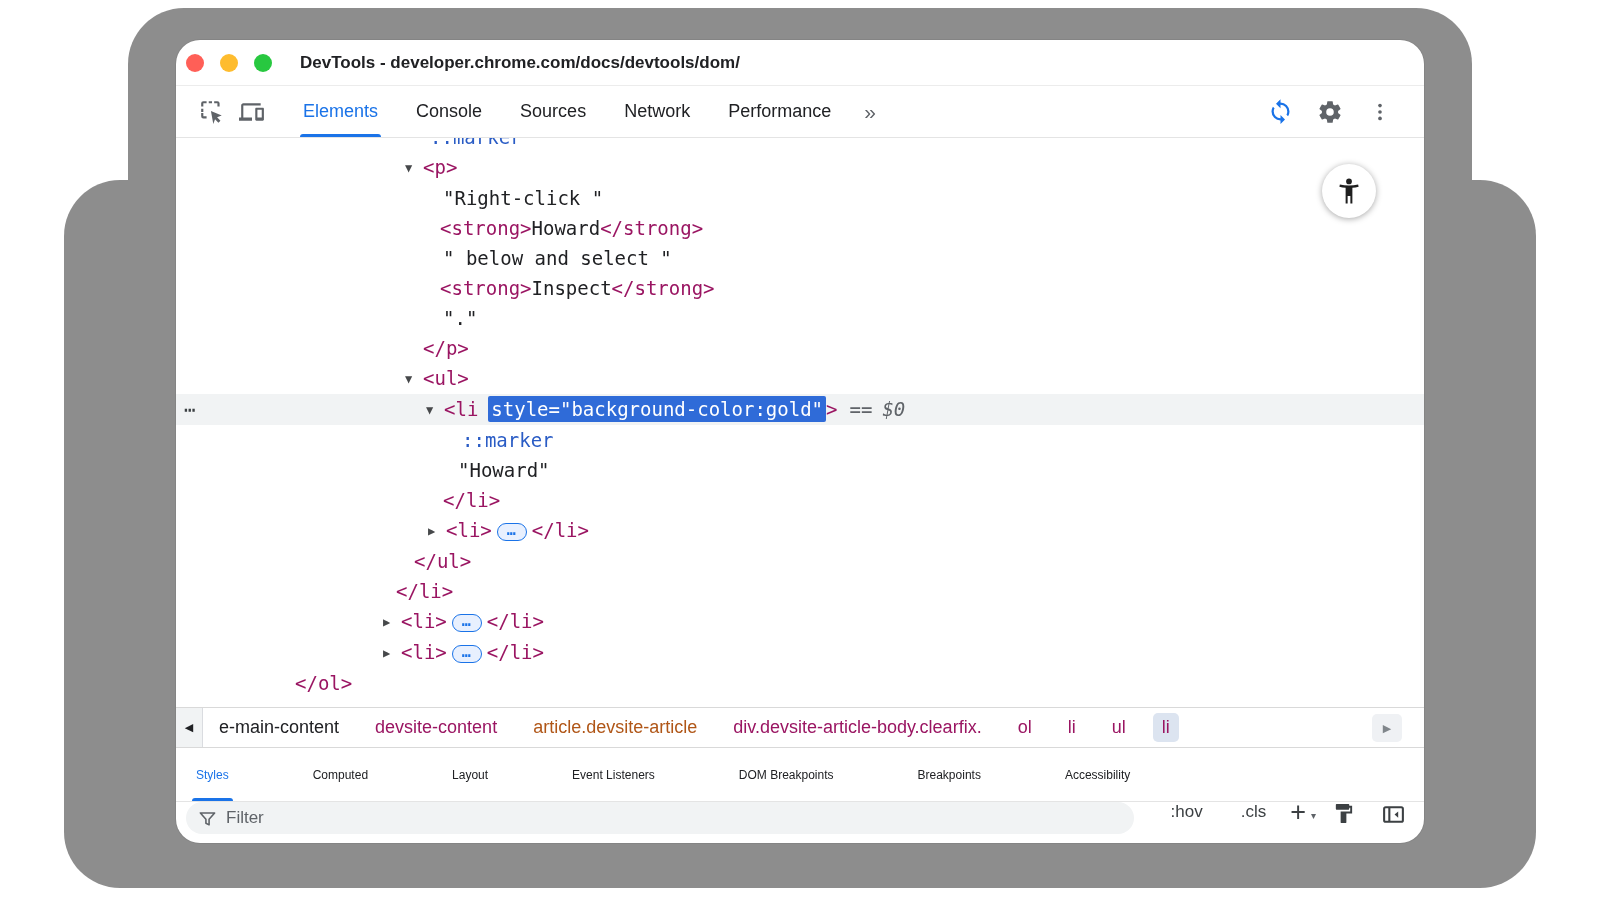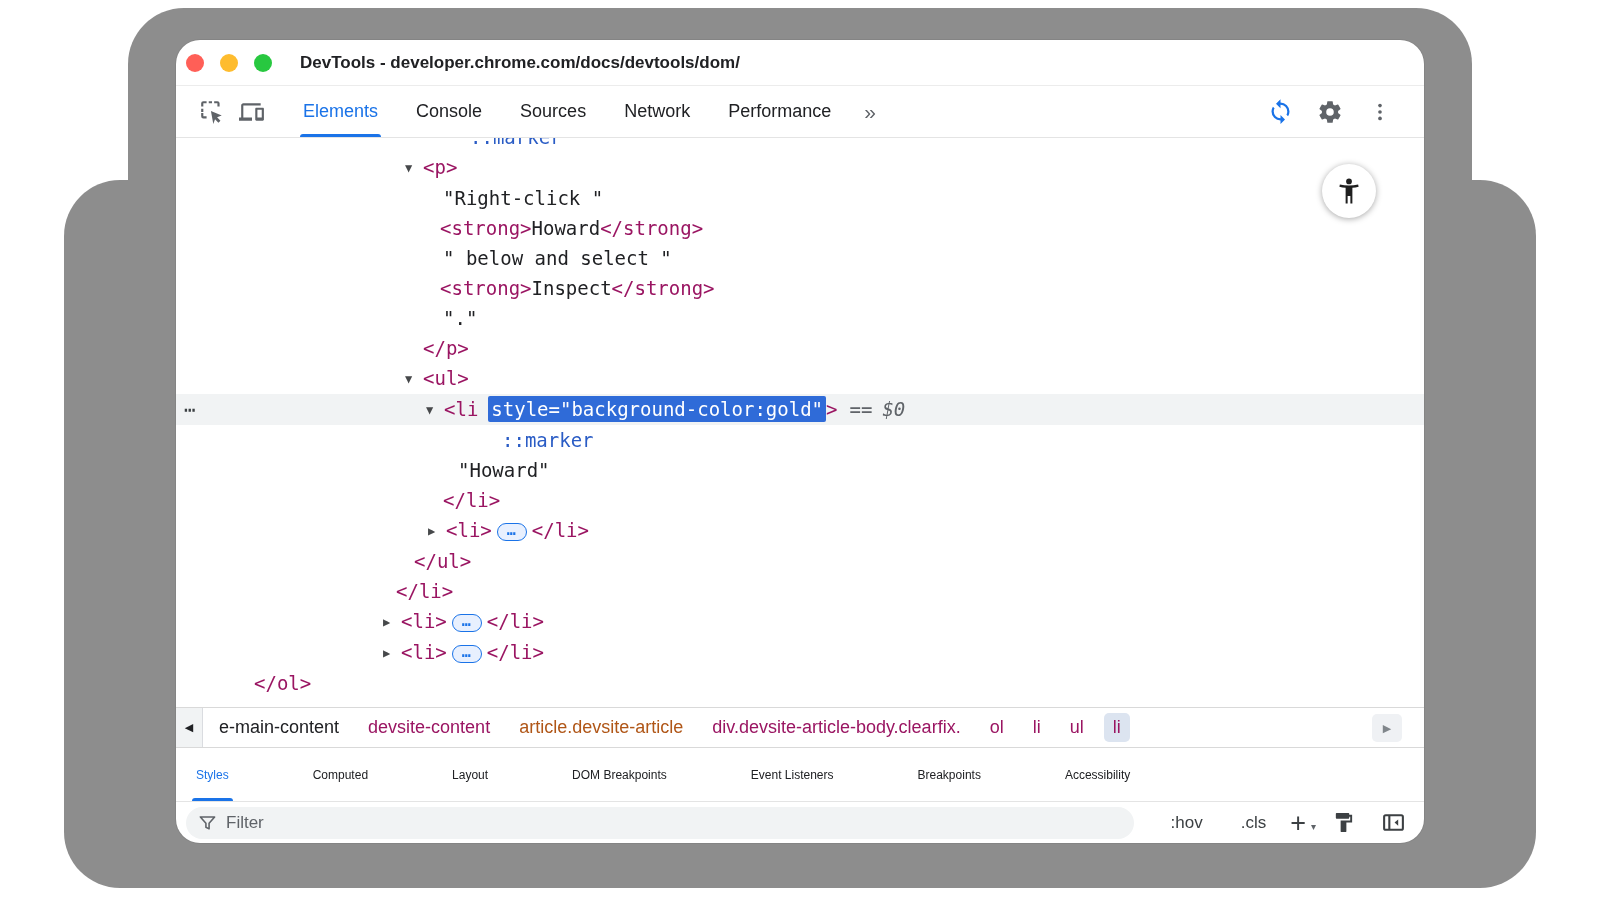--- a/index.html
+++ b/index.html
@@ -32,50 +32,50 @@
   .more-tabs { display:flex; align-items:center; padding:0 14px; font-size:21px; color:#5f6368; cursor:pointer; }
   .tb-right { margin-left:auto; display:flex; align-items:center; gap:10px; padding-right:24px; }
 
   
   .dom-area { flex:1 1 auto; overflow:hidden; font-family:"DejaVu Sans Mono", monospace; font-size:19px; color:#202124; position:relative; }
   .line { line-height:30px; white-space:nowrap; }
   .line.clipped { margin-top:-16px; }
   .tri { display:inline-block; width:18px; font-size:12px; color:#46484a; text-align:left; vertical-align:2px; cursor:pointer; }
   .tk-tag { color:#9a1562; }
   .tk-text { color:#202124; }
-  .tk-pseudo { color:#2a5cc5;margin-left:40px; }
+  .tk-pseudo { color:#2a5cc5; }
   .sel-row { background:#f1f3f4; position:relative; }
   .more-h { position:absolute; left:8px; top:0; color:#3c4043; font-size:19px; letter-spacing:1px; cursor:pointer; }
   .tk-attr-sel { background:#2f6bd8; color:#ffffff; padding:2px 3px; margin-left:10px; border-radius:2px; cursor:text; }
   .tk-eq { color:#5f6368; margin-left:12px; }
   .tk-dollar { color:#5f6368; font-style:italic; margin-left:10px; }
   .pill { display:inline-block; min-width:30px; text-align:center; border:1.5px solid #1a73e8; background:#e8f0fe; color:#1a73e8;
           border-radius:9px; font-size:15px; line-height:13px; padding:0 4px 3px 4px; margin:0 5px; vertical-align:2px; cursor:pointer; letter-spacing:1px; font-weight:bold; }
 
   
   .crumbbar { height:41px; flex:0 0 auto; border-top:1px solid #d9d9d9; border-bottom:1px solid #d9d9d9;
               display:flex; align-items:center; position:relative; font-size:18px; padding-left:34px; overflow:hidden; }
   .crumb-nav-left { position:absolute; left:0; top:0; bottom:0; width:27px; background:#f1f3f4; border-right:1px solid #dadce0;
                     display:flex; align-items:center; justify-content:center; font-size:11px; color:#202124; cursor:pointer; }
   .crumb-nav-right { position:absolute; right:22px; top:6px; width:30px; height:28px; background:#eff1f4; border-radius:5px;
                      display:flex; align-items:center; justify-content:center; font-size:11px; color:#80868b; cursor:pointer; }
-  .crumbs { display:flex; align-items:center; gap:11px; }
+  .crumbs { display:flex; align-items:center; gap:18px; }
   .crumb { padding:4px 9px; color:#9a1562; cursor:pointer; white-space:nowrap; }
   .crumb.dark { color:#202124; }
   .crumb.orange { color:#b05617; }
   .crumb.selected { background:#dce4f0; border-radius:5px; }
 
   
   .paneltabs { height:54px; flex:0 0 auto; display:flex; align-items:stretch; border-bottom:1px solid #e4e4e4; padding-left:0; font-size:12px;gap:44px; }
   .ptab { display:flex; align-items:center; padding:0 20px; color:#202124; position:relative; cursor:pointer; }
   .ptab.selected { color:#1a73e8; }
   .ptab.selected::after { content:""; position:absolute; left:16px; right:16px; bottom:0; height:3px; background:#1a73e8; border-radius:3px 3px 0 0; }
 
   
-  .filterbar { flex:1 0 auto; display:flex; align-items:center; padding:0 18px 0 10px; gap:0; }
+  .filterbar { flex:1 0 auto; display:flex; align-items:flex-start; padding:0 18px 0 10px; gap:0; }
   .filter-field { width:948px; height:32px; background:#f1f3f4; border-radius:16px; display:flex; align-items:center; padding:0 12px; gap:9px; cursor:text; }
   .filter-field input { border:none; outline:none; background:transparent; font-size:17px; color:#202124; width:100%; font-family:"Liberation Sans", sans-serif; }
   .filter-field input::placeholder { color:#5f6368; }
   .txt-btn { color:#3c4043; font-size:17px; cursor:pointer; margin-left:38px; white-space:nowrap; }
   .plus-btn { position:relative; font-size:27px; color:#3c4043; margin-left:24px; cursor:pointer; line-height:20px; }
   .plus-caret { position:absolute; right:-10px; bottom:-4px; font-size:10px; color:#5f6368; }
   .fb-icon { margin-left:26px; cursor:pointer; display:flex; align-items:center; }
 
   
   .a11y-btn { position:absolute; left:1322px; top:164px; width:54px; height:54px; border-radius:50%; background:#fff;
@@ -203,21 +203,21 @@
       </div>
       <div class="line" style="padding-left:220px">
         <span class="tk-tag">&lt;/li&gt;</span>
       </div>
       <div class="line" style="padding-left:207px">
         <span class="tri">▶</span><span class="tk-tag">&lt;li&gt;</span><span class="pill">…</span><span class="tk-tag">&lt;/li&gt;</span>
       </div>
       <div class="line" style="padding-left:207px">
         <span class="tri">▶</span><span class="tk-tag">&lt;li&gt;</span><span class="pill">…</span><span class="tk-tag">&lt;/li&gt;</span>
       </div>
-      <div class="line" style="padding-left:78px">
+      <div class="line" style="padding-left:119px">
         <span class="tk-tag">&lt;/ol&gt;</span>
       </div>
     </div>
 
     <div class="crumbbar">
       <div class="crumb-nav-left">◀</div>
       <div class="crumbs">
         <span class="crumb dark">e-main-content</span>
         <span class="crumb">devsite-content</span>
         <span class="crumb orange">article.devsite-article</span>
@@ -234,24 +234,24 @@
       <div class="ptab selected">
           <span>Styles</span>
         </div>
       <div class="ptab">
           <span>Computed</span>
         </div>
       <div class="ptab">
           <span>Layout</span>
         </div>
       <div class="ptab">
+          <span>Event Listeners</span>
+        </div>
+      <div class="ptab">
           <span>DOM Breakpoints</span>
-        </div>
-      <div class="ptab">
-          <span>Event Listeners</span>
         </div>
       <div class="ptab">
           <span>Breakpoints</span>
         </div>
       <div class="ptab">
           <span>Accessibility</span>
         </div>
     </div>
 
     <div class="filterbar">

